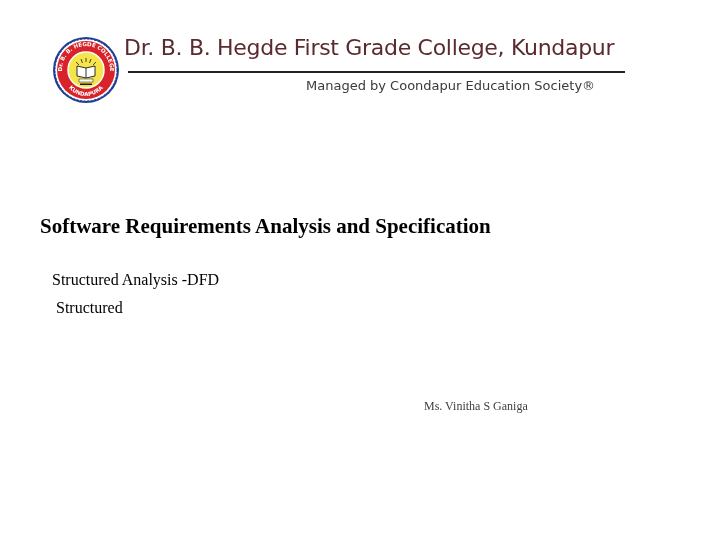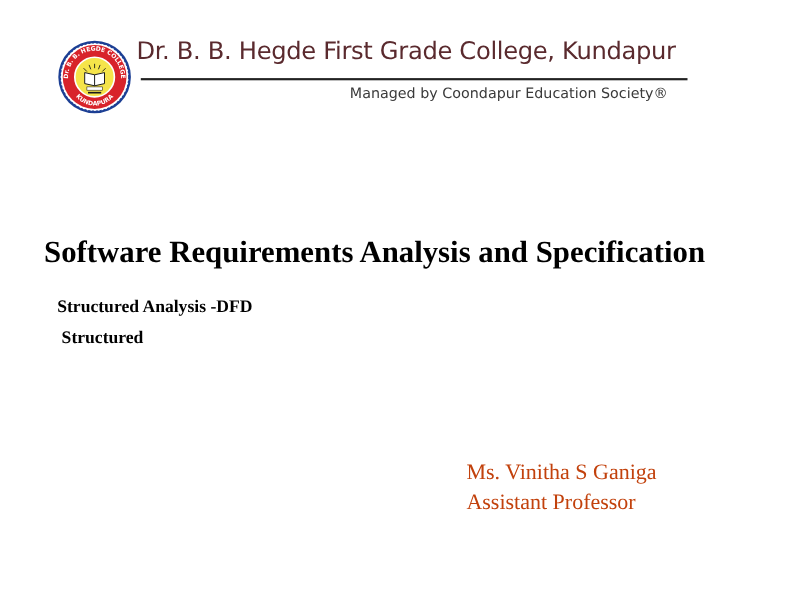--- a/index.html
+++ b/index.html
@@ -37,61 +37,61 @@
     .header-rule {
       position: absolute;
       left: 128px;
       top: 71px;
       width: 497px;
       height: 2px;
       background: #222222;
     }
     .society {
       position: absolute;
-      left: 318px;
+      left: 306px;
       top: 78px;
       font-family: "DejaVu Sans", sans-serif;
       font-size: 13px;
       color: #3a3a3a;
       white-space: nowrap;
     }
     .slide-title {
       position: absolute;
       left: 40px;
       top: 214px;
       font-family: "Liberation Serif", serif;
       font-weight: bold;
-      font-size: 28px;
+      font-size: 21px;
       color: #000000;
       white-space: nowrap;
     }
     .topics {
       position: absolute;
       left: 52px;
       top: 268px;
       margin: 0;
       padding: 0;
       list-style: none;
       font-family: "Liberation Serif", serif;
-      font-weight: bold;
+      font-weight: normal;
       font-size: 16px;
       color: #000000;
     }
     .topics li {
       height: 28px;
       line-height: 24px;
       white-space: pre;
     }
     .author {
       position: absolute;
       left: 424px;
-      top: 416px;
+      top: 393px;
       font-family: "Liberation Serif", serif;
-      font-size: 20px;
-      color: #c2410c;
+      font-size: 12px;
+      color: #404040;
     }
     .author div {
       height: 28px;
       line-height: 26px;
       white-space: nowrap;
     }
   </style>
 </head>
 <body>
 
@@ -129,16 +129,15 @@
 
   <div class="slide-title">Software Requirements Analysis and Specification</div>
 
   <ul class="topics">
     <li>Structured Analysis -DFD</li>
     <li> Structured</li>
   </ul>
 
   <div class="author">
     <div>Ms. Vinitha S Ganiga</div>
-    <div>Assistant Professor</div>
   </div>
 
 </div>
 
 </body></html>

